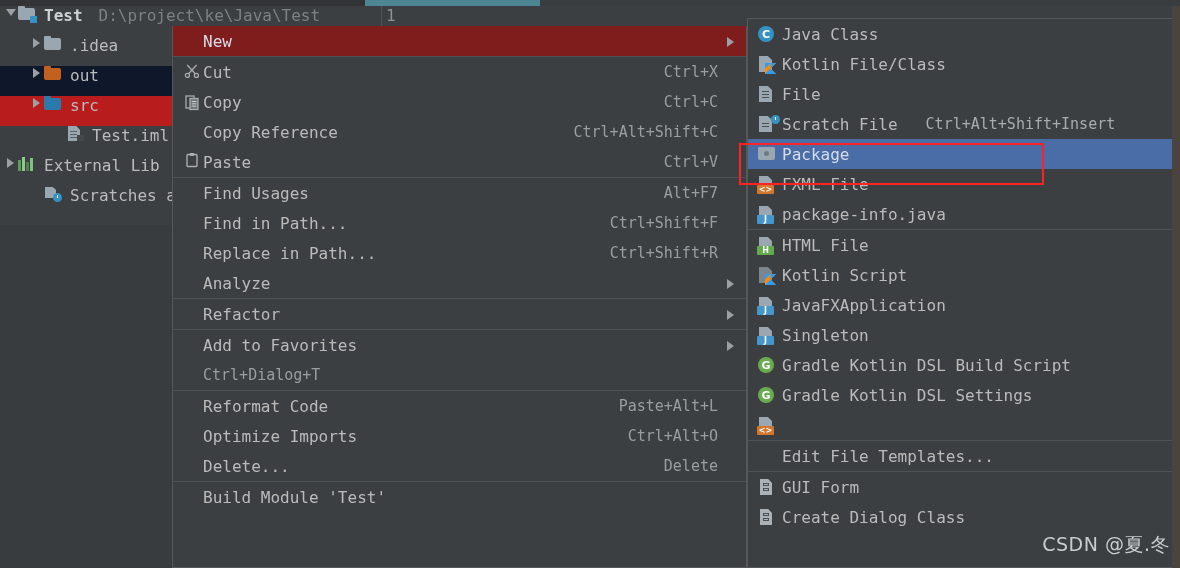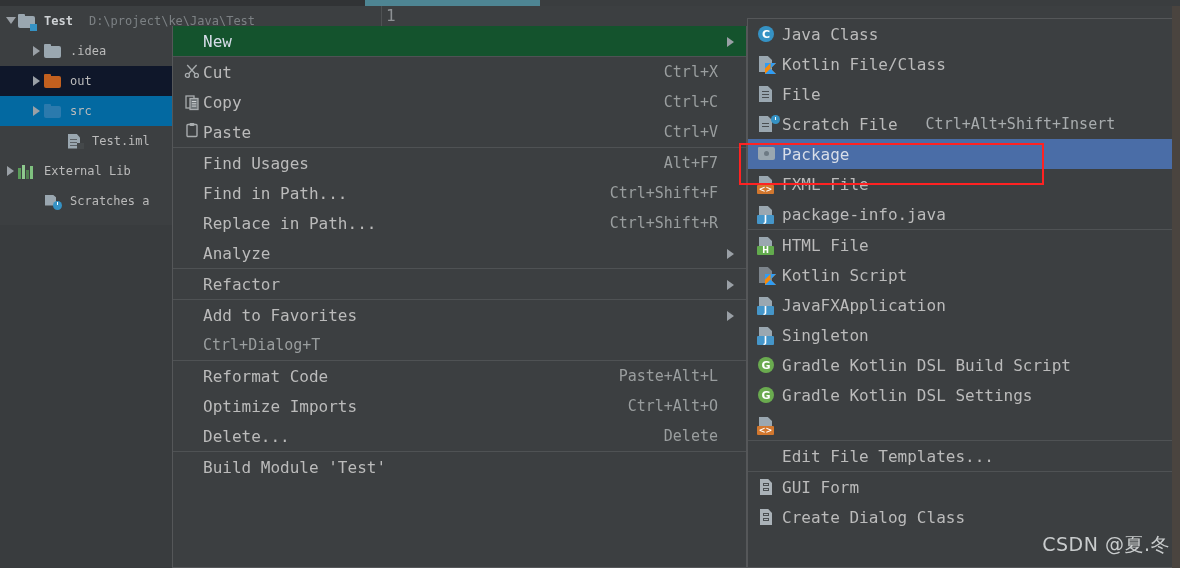--- a/index.html
+++ b/index.html
@@ -12,60 +12,60 @@
     -webkit-font-smoothing:antialiased;
   }
   
   #top-strip{position:absolute;left:0;top:0;width:1180px;height:6px;background:#313335;}
   #active-tab-underline{position:absolute;left:365px;top:0;width:175px;height:6px;background:#4e8593;}
   #top-strip-right{position:absolute;left:540px;top:0;width:640px;height:6px;background:#3a3d3f;}
 
   
   #tree-panel{position:absolute;left:0;top:6px;width:372px;height:562px;background:#3c3f41;}
   #tree-panel-dark{position:absolute;left:0;top:219px;width:172px;height:349px;background:#393c3e;}
-  .tree-row{position:absolute;left:0;height:30px;display:flex;align-items:center;
-            font-size:12px;color:#bbbbbb;white-space:nowrap;}
+  .tree-row{position:absolute;left:0;height:30px;display:flex;align-items:flex-start;
+            font-size:16px;color:#bbbbbb;white-space:nowrap;}
   .tree-arrow{width:14px;height:14px;display:inline-block;flex:0 0 auto;position:relative;}
   .tree-arrow::before{
     content:"";position:absolute;left:3px;top:2px;
     border-left:7px solid #9aa0a6;border-top:5px solid transparent;border-bottom:5px solid transparent;
   }
   .tree-arrow.hidden::before{display:none;}
   .ficon{width:18px;height:15px;flex:0 0 auto;position:relative;margin-right:6px;}
   .folder{border-radius:1px 2px 2px 2px;}
   .folder::before{content:"";position:absolute;left:0;top:2px;width:17px;height:12px;border-radius:0 2px 2px 2px;background:var(--fc,#9aa7b0);}
   .folder::after{content:"";position:absolute;left:0;top:0px;width:7px;height:4px;border-radius:1px 1px 0 0;background:var(--fc,#9aa7b0);}
   .badge-sq{position:absolute;right:-1px;bottom:-2px;width:7px;height:7px;background:#3592c4;}
   .filedoc{position:relative;}
   .filedoc::before{content:"";position:absolute;left:2px;top:0;width:12px;height:15px;background:#9aa7b0;
       clip-path:polygon(0 0,70% 0,100% 26%,100% 100%,0 100%);}
   .filedoc .lines{position:absolute;left:4px;top:5px;width:7px;height:1px;
       box-shadow:0 0 0 0 #3c3f41,0 3px 0 0 #5b6166,0 6px 0 0 #5b6166;background:#5b6166;}
   .tree-label{margin-left:2px;}
   .tree-label.bold{font-weight:bold;color:#cfd2d5;}
   .tree-path{color:#7c8184;margin-left:16px;}
   #row-out{background:#0f172a;}
-  #row-src{background:#0369a1;}
+  #row-src{background:#b91c1c;}
 
   
   .libicon{position:relative;width:18px;height:15px;margin-right:6px;flex:0 0 auto;}
   .libicon i{position:absolute;bottom:0;width:3px;display:block;}
   
   .scratchicon{position:relative;width:18px;height:15px;margin-right:6px;flex:0 0 auto;}
   .scratchicon .sq{position:absolute;left:1px;top:1px;width:11px;height:11px;background:#9aa7b0;
       clip-path:polygon(0 0,70% 0,100% 26%,100% 100%,0 100%);}
   .scratchicon .clk{position:absolute;right:0px;bottom:-1px;width:9px;height:9px;border-radius:50%;background:#3592c4;}
   .scratchicon .clk::after{content:"";position:absolute;left:4px;top:1.5px;width:1px;height:3px;background:#fff;}
 
   
   #context-menu{position:absolute;left:172px;top:26px;width:575px;height:542px;
     background:#3c3f41;border:1px solid #555759;border-top:none;box-sizing:border-box;}
   .mi{position:relative;height:30px;display:flex;align-items:center;
       font-size:16px;color:#bbbbbb;white-space:nowrap;padding:0 12px 0 8px;box-sizing:border-box;}
-  .mi.sel{background:#14532d;color:#d6dde8;}
+  .mi.sel{background:#7f1d1d;color:#d6dde8;}
   .mi .mi-icon{width:22px;flex:0 0 auto;display:flex;align-items:center;justify-content:center;}
   .mi .mi-label{flex:1 1 auto;}
   .mi .mi-key{color:#9a9e9f;font-size:15px;padding-right:2px;}
   .mi .mi-arrow{width:14px;flex:0 0 auto;position:relative;}
   .mi .mi-arrow.on::before{content:"";position:absolute;right:0;top:-4px;
       border-left:7px solid #9aa0a6;border-top:5px solid transparent;border-bottom:5px solid transparent;}
   .msep{height:1px;background:#4f5254;margin:0;}
   
   .ic-cut,.ic-copy,.ic-paste{display:inline-block;color:#a8acae;font-size:15px;line-height:1;}
   .ic-copy-box{position:relative;width:14px;height:15px;}
@@ -206,20 +206,26 @@
                 <line x1="6.8" y1="8.8" x2="11.3" y2="8.8"></line>
                 <line x1="6.8" y1="11.1" x2="11.3" y2="11.1"></line>
               </g>
             </svg></span>
         </span>
         <span class="mi-label">Copy</span>
         <span class="mi-key">Ctrl+C</span>
         <span class="mi-arrow"></span>
       </div>
       <div class="mi">
+        <span class="mi-icon"></span>
+        <span class="mi-label">Copy Reference</span>
+        <span class="mi-key">Ctrl+Alt+Shift+C</span>
+        <span class="mi-arrow"></span>
+      </div>
+      <div class="mi">
         <span class="mi-icon">
           <span><svg width="16" height="16" viewBox="0 0 16 16">
               <rect x="3" y="2.5" width="10" height="12" rx="1" fill="none" stroke="#a8acae" stroke-width="1.4"></rect>
               <rect x="5.6" y="0.9" width="4.8" height="3" rx="0.8" fill="#a8acae"></rect>
             </svg></span>
         </span>
         <span class="mi-label">Paste</span>
         <span class="mi-key">Ctrl+V</span>
         <span class="mi-arrow"></span>
       </div>

